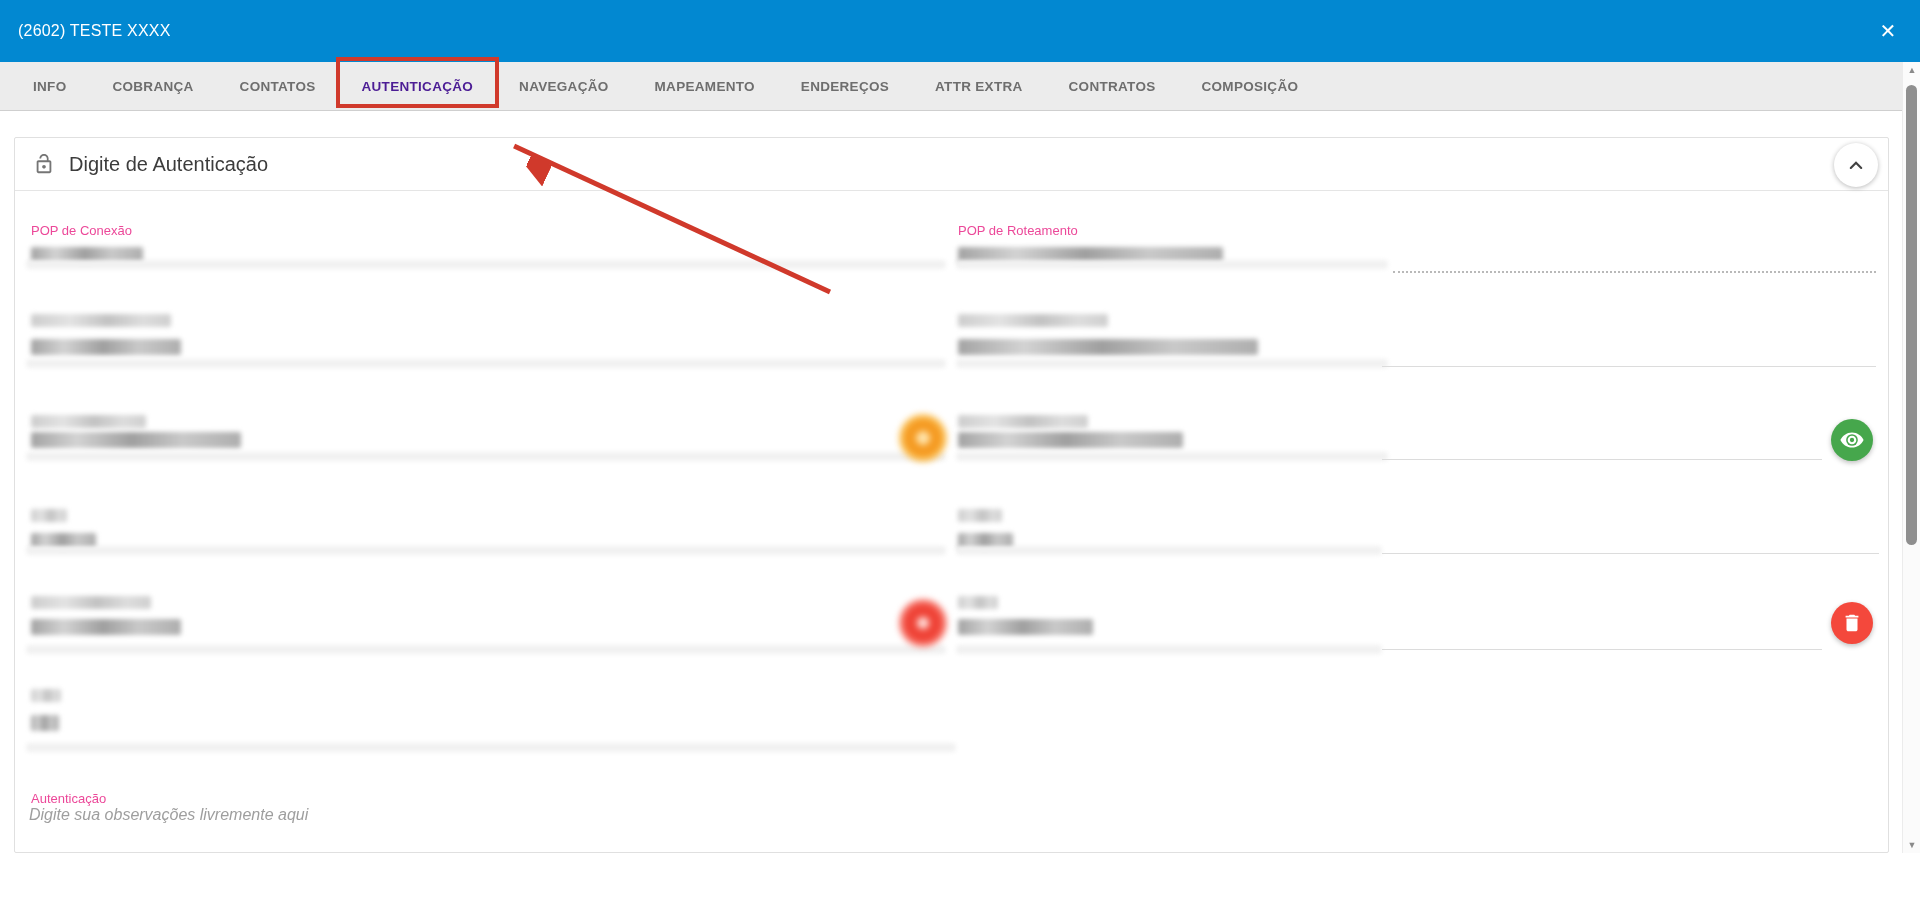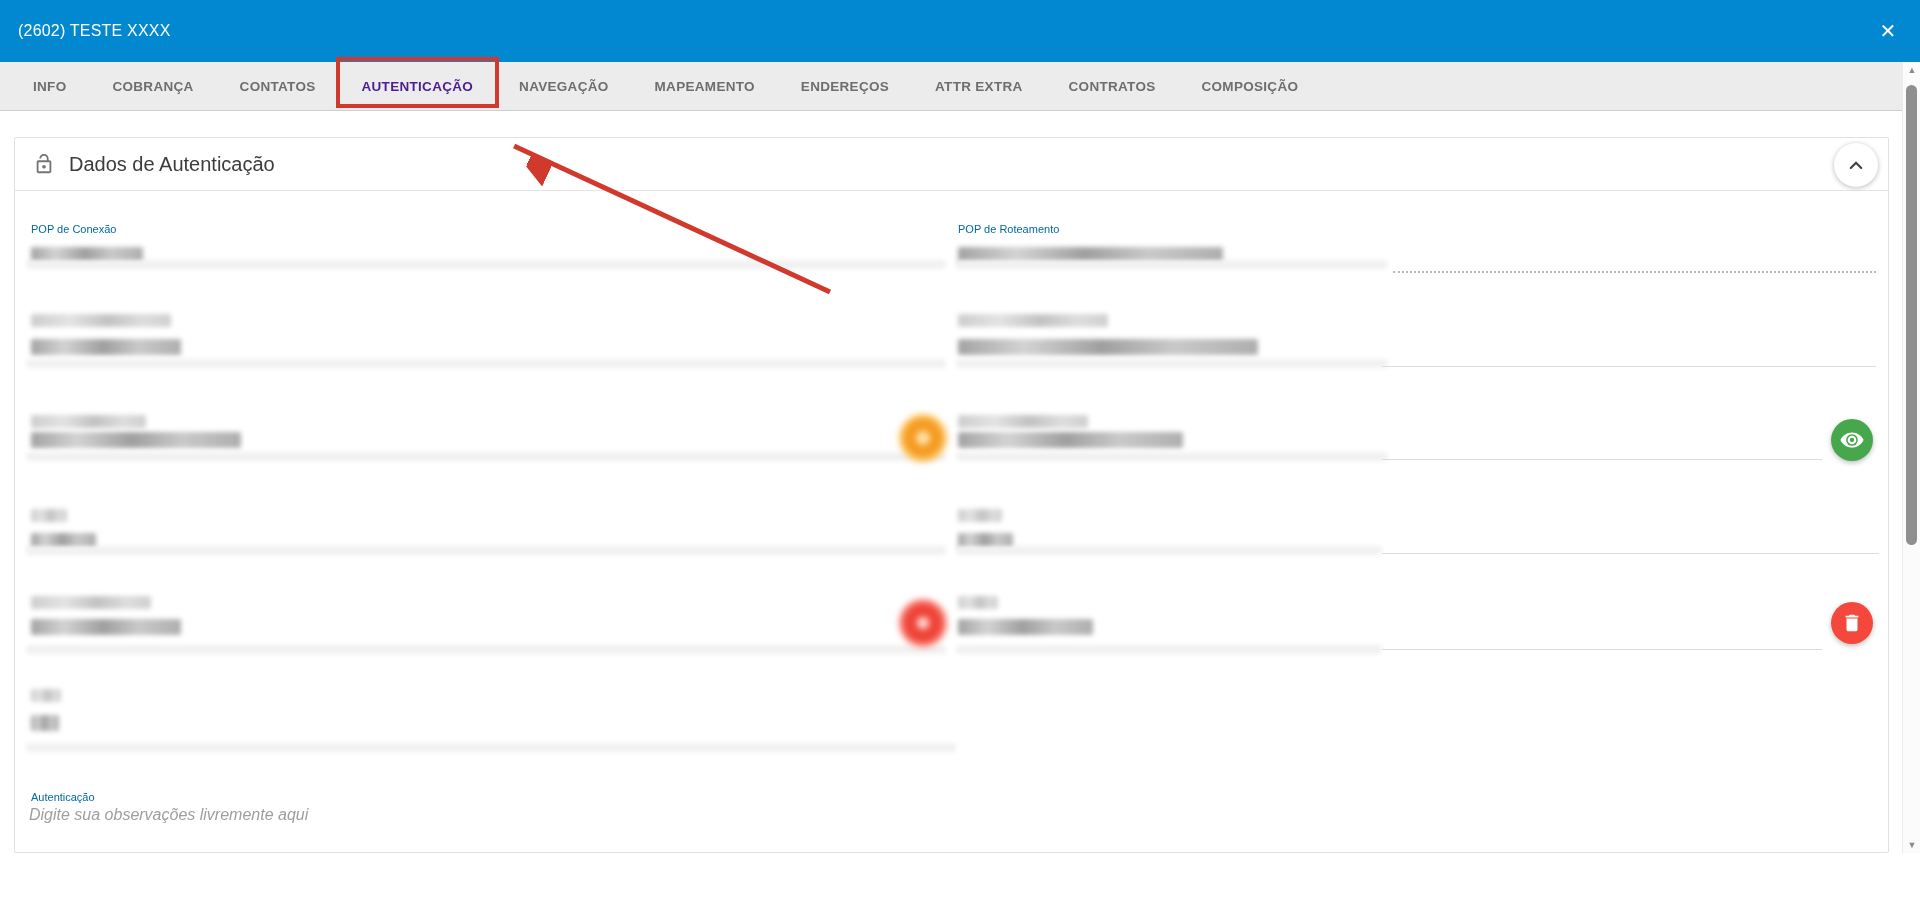--- a/index.html
+++ b/index.html
@@ -35,21 +35,21 @@
   .card-head { position:absolute; left:0; top:0; width:100%; height:53px;
                border-bottom:1px solid #e5e5e5; display:flex; align-items:center; }
   .lock-ic { margin-left:18px; width:22px; height:22px; }
   .card-title { margin-left:14px; font-size:20px; color:#3c3c3c; font-weight:400; }
   .collapse-btn { position:absolute; right:10px; top:5px; width:44px; height:44px;
                   border-radius:50%; background:#fff; border:none; cursor:pointer;
                   box-shadow:0 1px 5px rgba(0,0,0,.28); display:flex;
                   align-items:center; justify-content:center; }
 
   
-  .fl { position:absolute; font-size:11px; color:#0369a1; white-space:nowrap;text-align:center; }
+  .fl { position:absolute; font-size:13px; color:#ec4899; white-space:nowrap;text-align:center; }
   .redact-label { position:absolute; height:13px; border-radius:2px;
         background:linear-gradient(90deg,#cdcdcd,#e3e3e3 28%,#c2c2c2 55%,#dddddd 80%,#cfcfcf);
         filter:blur(2.5px); }
   .redact-value { position:absolute; height:16px; border-radius:2px;
         background:linear-gradient(90deg,#a3a3a3,#d3d3d3 22%,#9f9f9f 48%,#c9c9c9 72%,#aeaeae);
         filter:blur(2.6px); }
   .redact-bar { position:absolute; height:9px; border-radius:4px; background:#f1f1f1;
         filter:blur(2px); }
   .fline-dotted { position:absolute; height:0; border-bottom:2px dotted #b9b9b9; }
   .fline-solid  { position:absolute; height:0; border-bottom:1px solid #dcdcdc; }
@@ -115,21 +115,21 @@
     </defs>
     <line id="arrow-line" x1="830" y1="292" x2="514.109375" y2="146" stroke="#d0392b" stroke-width="5" marker-end="url(#ah)"></line>
   </svg>
 
   <section class="card">
 
     <div class="card-head">
       <svg class="lock-ic" viewBox="0 0 24 24">
         <path fill="#757575" d="M12 17c1.1 0 2-.9 2-2s-.9-2-2-2-2 .9-2 2 .9 2 2 2zm6-9h-1V6c0-2.76-2.24-5-5-5S7 3.24 7 6h1.9c0-1.71 1.39-3.1 3.1-3.1 1.71 0 3.1 1.39 3.1 3.1v2H6c-1.1 0-2 .9-2 2v10c0 1.1.9 2 2 2h12c1.1 0 2-.9 2-2V10c0-1.1-.9-2-2-2zm0 12H6V10h12v10z"></path>
       </svg>
-      <span class="card-title">Dados de Autenticação</span>
+      <span class="card-title">Digite de Autenticação</span>
       <button class="collapse-btn">
         <svg width="26" height="26" viewBox="0 0 24 24">
           <path d="M7.2 14.7 12 10l4.8 4.7" fill="none" stroke="#424242" stroke-width="2" stroke-linecap="round"></path>
         </svg>
       </button>
     </div>
 
     <div class="fl" style="left:16px; top:85px;">POP de Conexão</div>
     <div class="redact-value" style="left:16px; top:109px; width:112px;"></div>
     <div class="redact-bar" style="left:11px; top:122px; width:920px;"></div>

